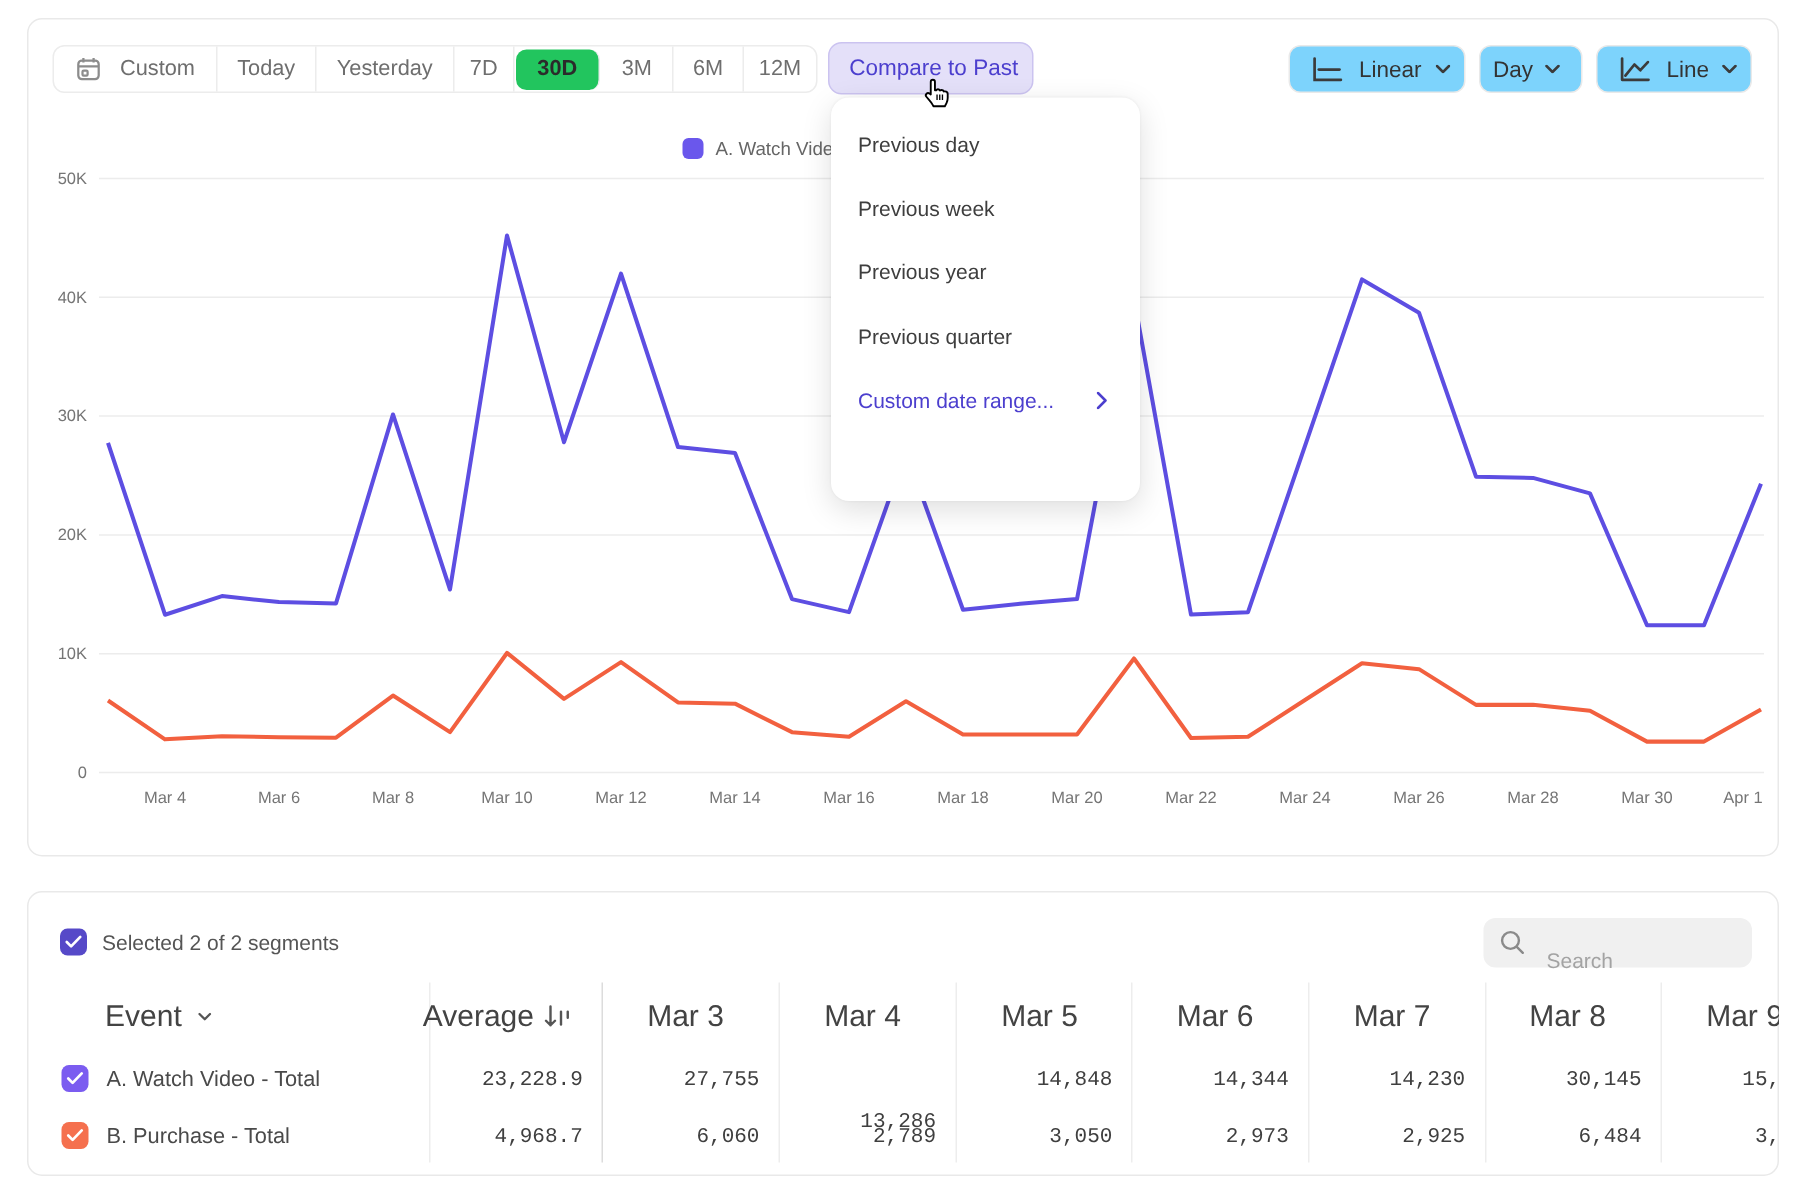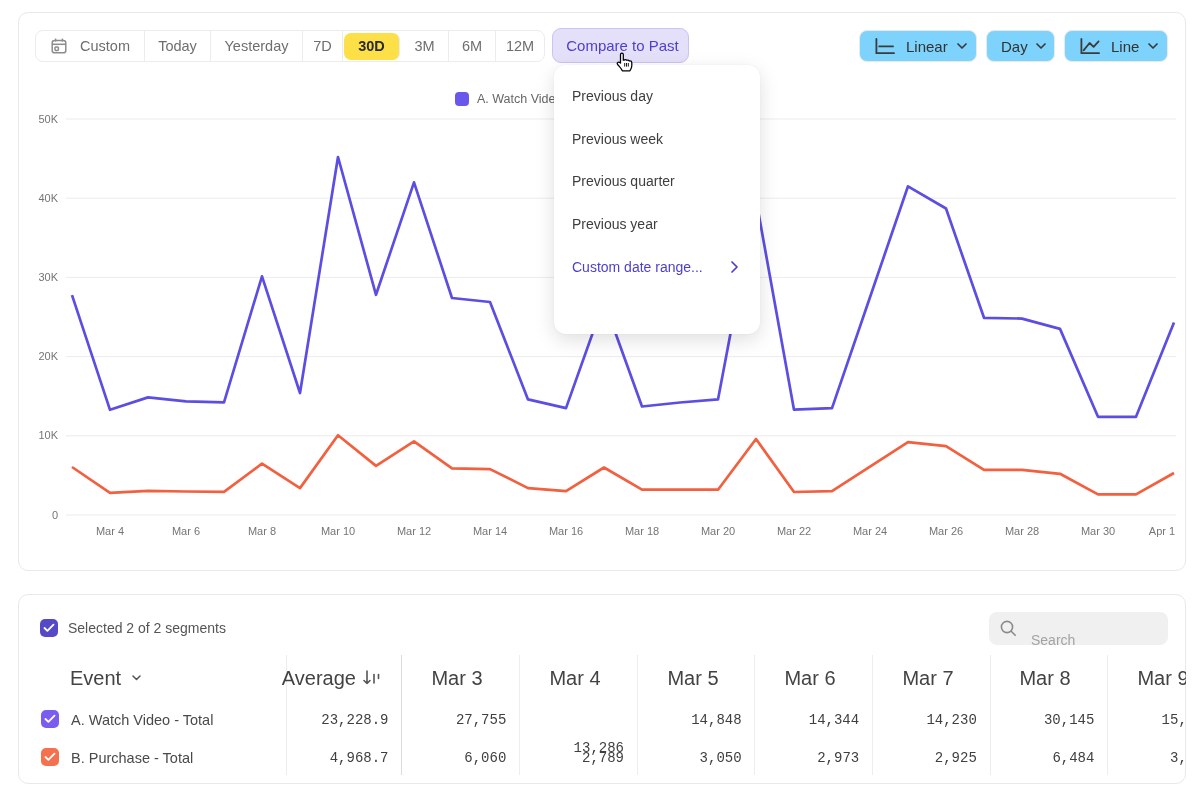--- a/index.html
+++ b/index.html
@@ -6,21 +6,21 @@
   html,body { width:1200px; height:802px; background:#fff; font-family:"Liberation Sans", sans-serif; overflow:hidden; }
   .page { position:relative; width:1200px; height:802px; background:#fff; }
   .card { position:absolute; background:#fff; border:1px solid #e9e9e9; border-radius:10px; }
   #card1 { left:18px; top:12px; width:1168px; height:559px; }
   #card2 { left:18px; top:594px; width:1168px; height:190px; }
 
   
   .seg { position:absolute; left:35px; top:30px; height:32px; border:1px solid #ececec; border-radius:8px; display:flex; align-items:stretch; background:#fff; }
   .seg .it { display:flex; align-items:center; justify-content:center; color:#6e6e6e; font-size:14.5px; border-right:1px solid #ececec; }
   .seg .it:last-child { border-right:none; }
-  .seg .sel { background:#fde047; color:#2b2b2b; font-weight:700; border-radius:7px; margin:1.5px 1px; }
+  .seg .sel { background:#22c55e; color:#2b2b2b; font-weight:700; border-radius:7px; margin:1.5px 1px; }
   .cmp { position:absolute; left:552px; top:28px; width:137px; height:35px; background:#e4e0f9; border:1px solid #cbc3f0; border-radius:9px; color:#4c3fce; font-size:15px; display:flex; align-items:center; justify-content:center; text-indent:4px;text-align:right; }
   .rbtn { position:absolute; top:30px; height:32px; border:1px solid #e9e9e9; border-radius:8px; background:#7dd3fc; display:flex; align-items:center; gap:8px; padding:0 14px; font-size:15px; color:#333; }
   .rbtn svg { flex-shrink:0; }
 
   
   .menu { position:absolute; left:554px; top:65px; width:206px; height:269px; background:#fff; border-radius:12px; box-shadow:0 6px 20px rgba(0,0,0,.13), 0 0 2px rgba(0,0,0,.06); z-index:30; padding-top:10px; }
   .menu .mi { height:42.6px; display:flex; align-items:center; padding:0 18px; font-size:14px; color:#3e3e3e; }
   .menu .mi.purple { color:#4c3fce; justify-content:space-between; padding-right:22px; }
 
   
@@ -114,42 +114,42 @@
   <div class="rbtn" style="left:859px; width:118px; padding:0 13px; gap:11px;">
     <svg width="22" height="19" viewBox="0 0 22 19" fill="none" stroke="#3b3b3b" stroke-width="1.8" stroke-linecap="round">
       <path d="M3.4 2 V16.2 H21"></path>
       <path d="M6.2 9.4 H20"></path>
     </svg>
     <span>Linear</span>
     <svg width="10" height="6" viewBox="0 0 10 6" fill="none" stroke="#3b3b3b" stroke-width="1.7" stroke-linecap="round" stroke-linejoin="round" style="margin-left:-2px">
         <path d="M1 1 L5 5 L9 1"></path>
       </svg>
   </div>
-  <div class="rbtn" style="left:986px; width:69px; padding:0 14px; gap:8px;">
+  <div class="rbtn" style="left:986px; width:69px; padding:0 14px; gap:8px;justify-content:flex-end;">
     <span>Day</span>
     <svg width="10" height="6" viewBox="0 0 10 6" fill="none" stroke="#3b3b3b" stroke-width="1.7" stroke-linecap="round" stroke-linejoin="round">
         <path d="M1 1 L5 5 L9 1"></path>
       </svg>
   </div>
   <div class="rbtn" style="left:1064px; width:104px; padding:0 13px; gap:11px;">
     <svg width="22" height="19" viewBox="0 0 22 19" fill="none" stroke="#3b3b3b" stroke-width="1.8" stroke-linecap="round" stroke-linejoin="round">
       <path d="M3.4 2 V16.2 H21"></path>
       <path d="M5.6 13.4 L11.6 6 L15.6 9.8 L20.6 4.4"></path>
     </svg>
     <span>Line</span>
     <svg width="10" height="6" viewBox="0 0 10 6" fill="none" stroke="#3b3b3b" stroke-width="1.7" stroke-linecap="round" stroke-linejoin="round" style="margin-left:-2px">
         <path d="M1 1 L5 5 L9 1"></path>
       </svg>
   </div>
 
   <div class="menu">
     <div class="mi">Previous day</div>
     <div class="mi">Previous week</div>
+    <div class="mi">Previous year</div>
     <div class="mi">Previous quarter</div>
-    <div class="mi">Previous year</div>
     <div class="mi purple">Custom date range...
       <svg width="7" height="12" viewBox="0 0 7 12" fill="none" stroke="#4c3fce" stroke-width="1.7" stroke-linecap="round" stroke-linejoin="round">
           <path d="M1 1 L6 6 L1 11"></path>
         </svg>
     </div>
   </div>
 
   <svg width="20" height="21" viewBox="0 0 20 21" style="position:absolute;left:614px;top:52px;z-index:40">
     <path d="M7.9 1.2 C8.7 1.2 9.3 1.8 9.3 2.6 L9.3 8.2 L10.1 8.2 C10.3 7.8 10.8 7.5 11.3 7.5 C11.9 7.5 12.4 7.8 12.7 8.3 C13 8.1 13.3 8 13.7 8 C14.4 8 15 8.4 15.3 9 C15.5 8.9 15.8 8.9 16 8.9 C17 8.9 17.8 9.7 17.8 10.7 L17.8 13.4 C17.8 14.6 17.5 15.7 17 16.7 L15.9 18.8 L8.3 18.8 L7.8 17.9 C7.2 16.8 6.4 15.7 5.5 14.7 L3.6 12.5 C3.1 11.9 3.1 11 3.7 10.5 C4.2 10 5.1 10 5.7 10.4 L6.5 11 L6.5 2.6 C6.5 1.8 7.1 1.2 7.9 1.2 Z" fill="#fff" stroke="#000" stroke-width="1.25" stroke-linejoin="round"></path>
     <g stroke="#000" stroke-width="0.9">

